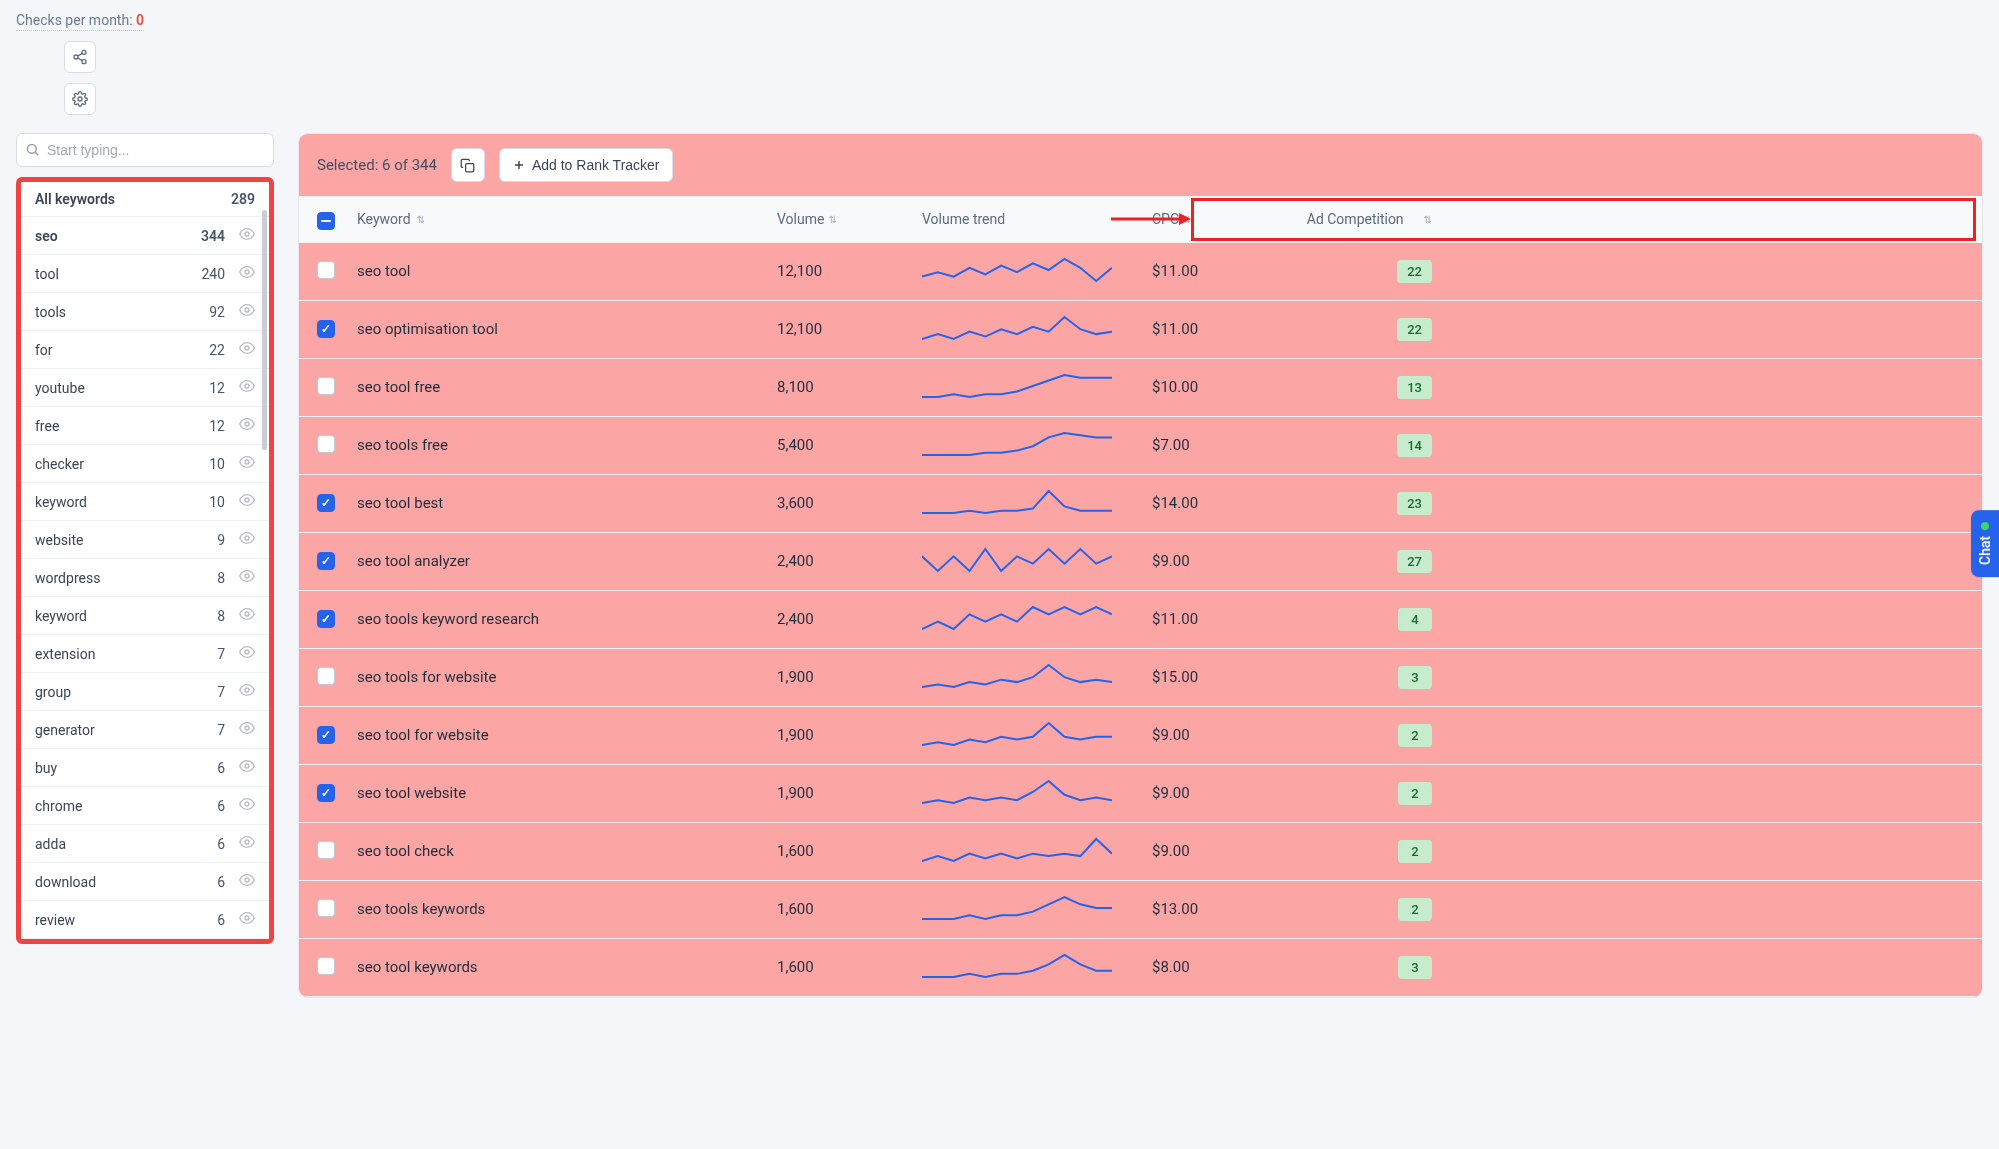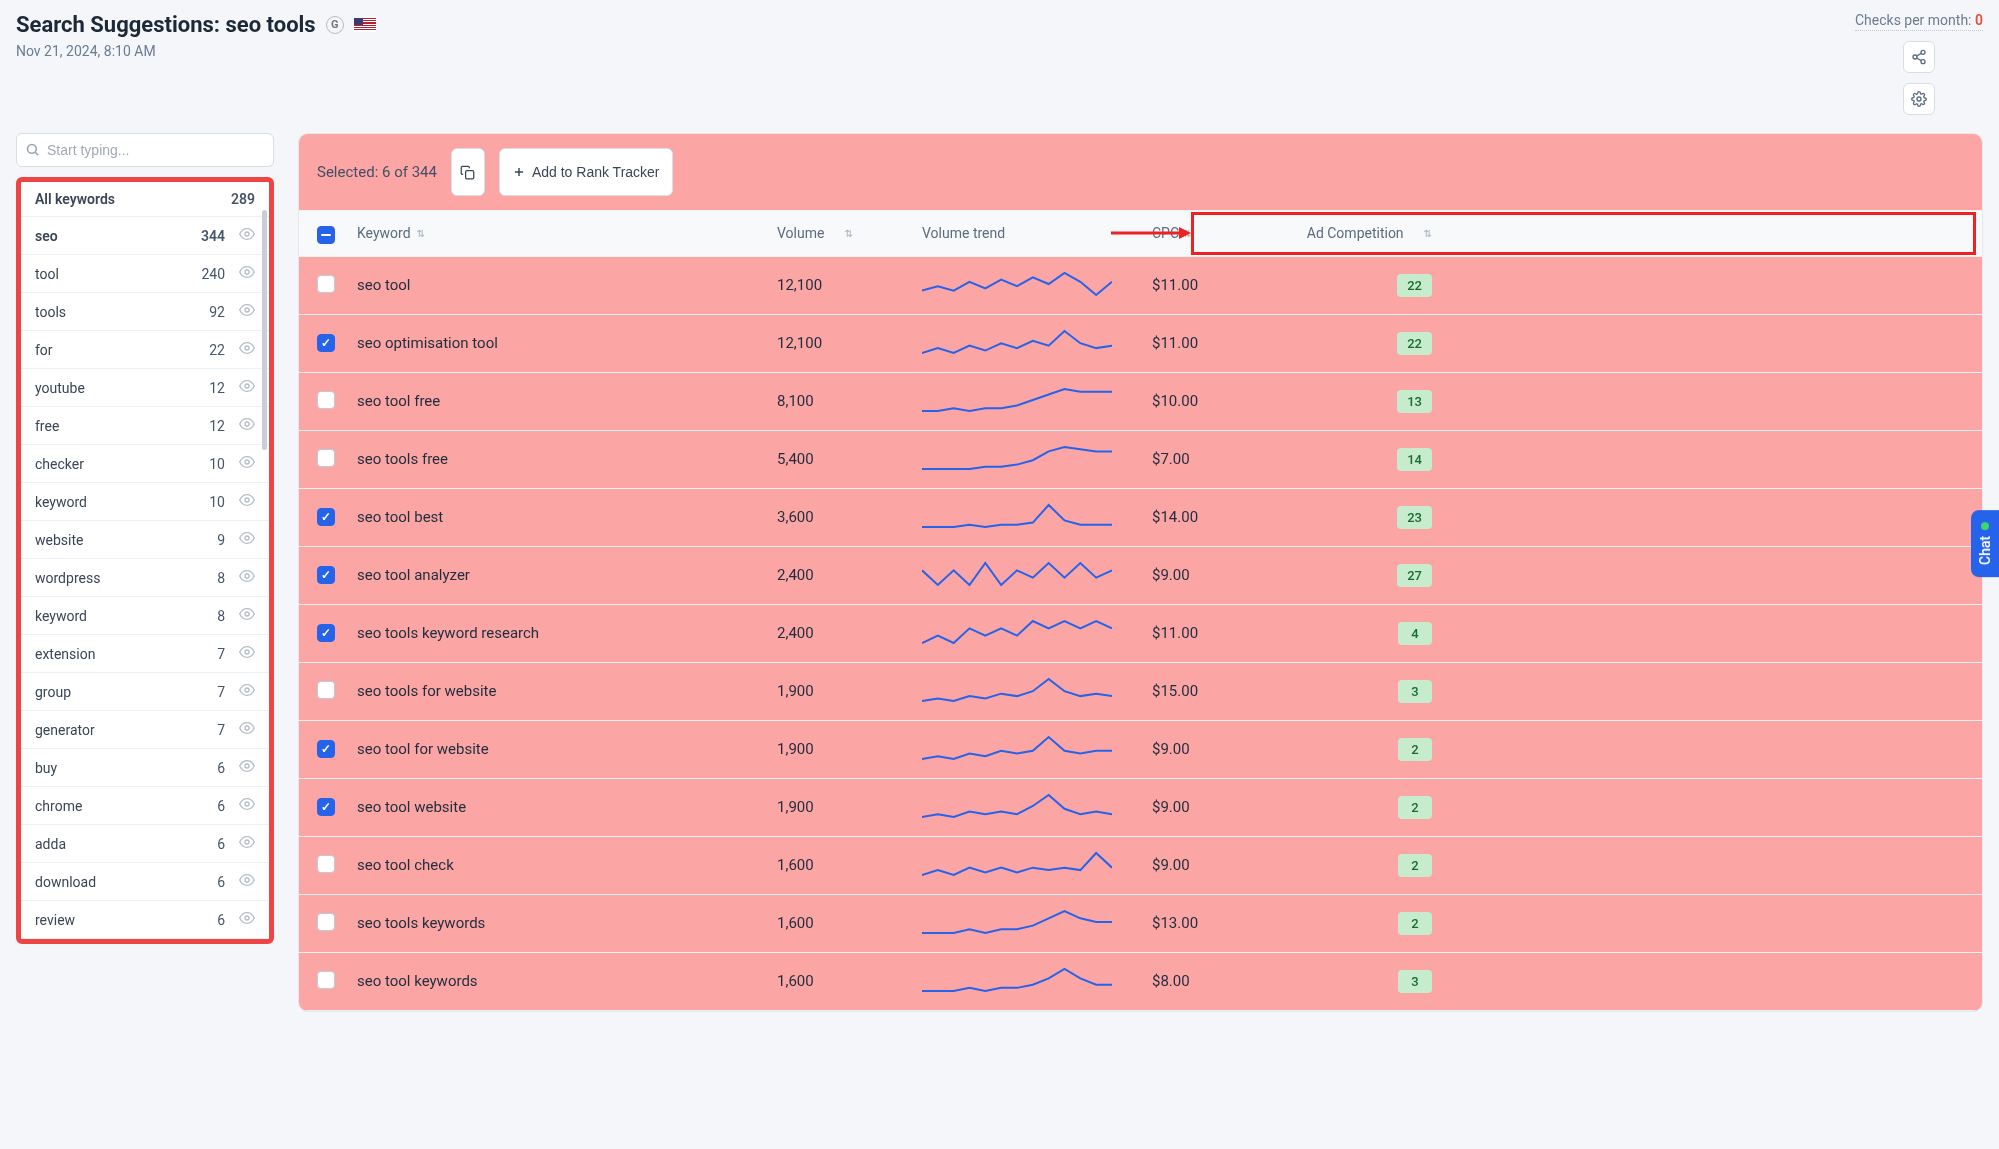--- a/index.html
+++ b/index.html
@@ -28,26 +28,26 @@
 .kw-list::after { content: ''; position: absolute; right: 2px; top: 28px; width: 5px; height: 240px; background: #c9ced6; border-radius: 3px; }
 .kw-item { display: flex; align-items: center; justify-content: space-between; padding: 9px 14px; border-bottom: 1px solid #eef1f4; cursor: pointer; }
 .kw-item:first-child { font-weight: 600; color: #1e2937; }
 .kw-label { color: #3a4657; }
 .kw-right { display: flex; align-items: center; gap: 14px; }
 .kw-count { color: #475569; font-size: 14px; min-width: 24px; text-align: right; }
 .eye-icon { color: #b6bdc6; }
 .main { flex: 1; background: #fca5a5; border: 1px solid #e5e8ec; border-radius: 10px; overflow: hidden; }
 .toolbar { display: flex; align-items: center; gap: 14px; padding: 14px 18px; border-bottom: 1px solid #eef1f4; }
 .selected-text { color: #425065; font-size: 15px; }
-.sm-btn { height: 48px; border: 1px solid #d8dee6; border-radius: 6px; background: white; padding: 0 12px; display: inline-flex; align-items: center; gap: 6px; cursor: pointer; color: #3a4657; font-size: 14px; font-weight: 500; }
+.sm-btn { height: 34px; border: 1px solid #d8dee6; border-radius: 6px; background: white; padding: 0 12px; display: inline-flex; align-items: center; gap: 6px; cursor: pointer; color: #3a4657; font-size: 14px; font-weight: 500; }
 .sm-btn.icon-only { width: 34px; padding: 0; justify-content: center; }
 .table-head { display: flex; align-items: center; padding: 12px 18px; background: #f7f9fb; border-bottom: 1px solid #eef1f4; color: #5d6b80; font-size: 14px; position: relative; }
 .col-check { width: 40px; }
 .col-kw { flex: 0 0 420px; display: flex; align-items: center; gap: 6px; }
-.col-vol { flex: 0 0 145px; display: flex; align-items: center; gap: 20px; }
+.col-vol { flex: 0 0 145px; display: flex; align-items: center; gap: 4px; }
 .col-trend { flex: 0 0 230px; }
 .col-cpc { flex: 0 0 140px; display: flex; align-items: center; gap: 4px; }
 .col-ad { flex: 0 0 140px; display: flex; align-items: center; gap: 20px; justify-content: flex-end; }
 .sort-ic { color: #a3aebc; font-size: 10px; }
 .highlight-box { position: absolute; border: 3px solid #e22; left: 53%; right: 6px; top: 1px; bottom: 1px; pointer-events: none; }
 .arrow { position: absolute; left: calc(53% - 80px); top: 50%; transform: translateY(-50%); }
 .row { display: flex; align-items: center; padding: 13px 18px; border-bottom: 1px solid #eef1f4; }
 .checkbox { width: 18px; height: 18px; border: 1.5px solid #c3cad4; border-radius: 4px; background: white; display: inline-flex; align-items: center; justify-content: center; cursor: pointer; }
 .checkbox.checked { background: #2563eb; border-color: #2563eb; }
 .checkbox.checked::after { content: '✓'; color: white; font-size: 12px; font-weight: 700; }
@@ -60,31 +60,20 @@
 .ad-badge { min-width: 34px; padding: 4px 10px; border-radius: 4px; text-align: center; font-size: 13px; font-weight: 500; display: inline-block; }
 .ad-green { background: #c6eccd; color: #1a6b30; }
 .chat-tab { position: fixed; right: 0; top: 510px; background: #2563eb; color: white; writing-mode: vertical-rl; transform: rotate(180deg); padding: 12px 6px; border-radius: 0 8px 8px 0; font-size: 14px; font-weight: 500; display: flex; align-items: center; gap: 6px; cursor: pointer; }
 .chat-dot { width: 8px; height: 8px; background: #3ad86f; border-radius: 50%; }
 </style>
 </head>
 <body>
 
 <div class="page">
   <div class="header">
-    <div class="header-left">
-      <div class="title-row">
-        <span class="title">
-          <span>Search Suggestions:</span>
-          <span class="title-query">seo tools</span>
-        </span>
-        <span class="g-icon">G</span>
-        <span class="flag"></span>
-      </div>
-      <div class="timestamp">Nov 21, 2024, 8:10 AM</div>
-    </div>
     <div class="header-right">
       <span class="checks">
         <span>Checks per month:</span>
         <span class="checks-val">0</span>
       </span>
       <button class="icon-btn">
         <svg width="16" height="16" viewBox="0 0 24 24" fill="none" stroke="currentColor" stroke-width="2">
             <circle cx="18" cy="5" r="3"></circle>
             <circle cx="6" cy="12" r="3"></circle>
             <circle cx="18" cy="19" r="3"></circle>

